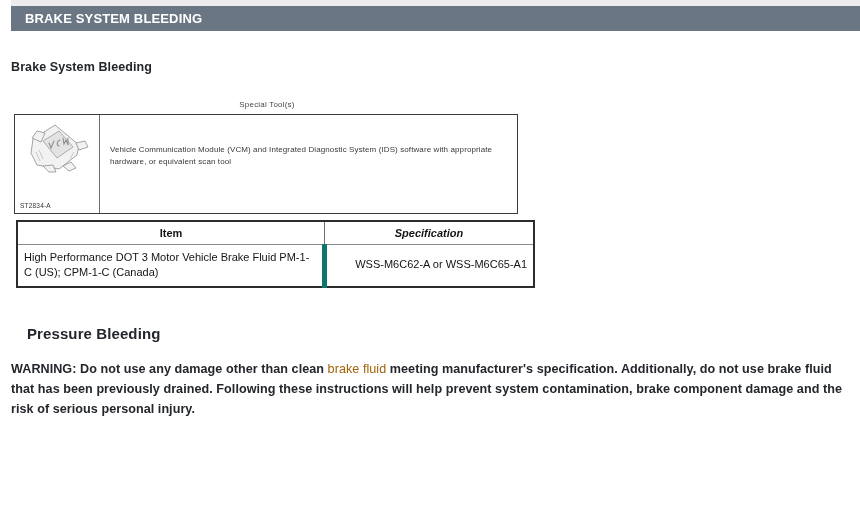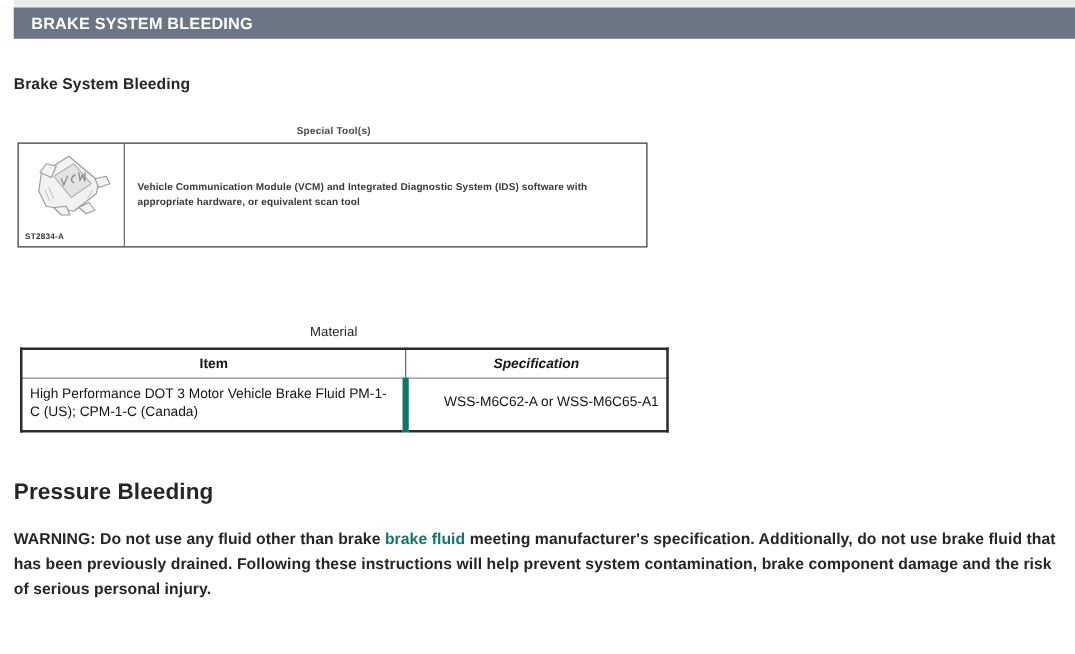--- a/index.html
+++ b/index.html
@@ -68,36 +68,35 @@
     margin: 0;
     padding: 29px 0 0 11px;
     letter-spacing: .1px;
   }
 
   
   .tool-block {
     margin: 0;
     padding: 0;
     position: relative;
-    font-weight: bold;
   }
   .tool-caption {
     text-align: center;
     font-size: 8px;
     color: #4a4a4a;
     width: 506px;
     margin-left: 14px;
     padding-top: 26px;
     letter-spacing: .2px;
   }
   .tool-table {
     margin-left: 14px;
     margin-top: 5px;
     width: 504px;
-    height: 84px;
+    height: 100px;
     border: 1.5px solid #3b3b3b;
     box-sizing: border-box;
     display: flex;
     background: #fff;
   }
   .tool-img-cell {
     width: 85px;
     border-right: 1px solid #6e6e6e;
     box-sizing: border-box;
     position: relative;
@@ -173,40 +172,40 @@
   table.mat-table td:last-child {
     border-right: none;
     text-align: right;
     vertical-align: middle;
   }
   .col-item  { width: 298px; }
   .col-spec  { width: 200px; }
 
   
   .h3 {
-    font-size: 18px;
+    font-size: 15px;
     font-weight: bold;
     color: #23262b;
     margin: 0;
-    padding: 37px 0 0 11px;
+    padding: 37px 0 0 27px;
     letter-spacing: .1px;
   }
   .warning {
     margin: 0;
     padding: 17px 12px 0 11px;
     font-size: 12.6px;
     font-weight: bold;
     line-height: 1.62;
     color: #23262b;
     letter-spacing: .05px;
   }
   .warning a {
-    color: #0f766e;
+    color: #a16207;
     text-decoration: none;
-    font-weight: bold;
+    font-weight: normal;
     text-align: right;
   }
 </style>
 </head>
 <body>
 
 <div class="top-strip">
   <div class="top-strip-left"></div>
 </div>
 
@@ -257,37 +256,36 @@
         <div class="tool-id">ST2834-A</div>
       </div>
 
       <div class="tool-desc-cell">
         <div class="tool-desc-text">Vehicle Communication Module (VCM) and Integrated Diagnostic System (IDS) software with appropriate hardware, or equivalent scan tool</div>
       </div>
     </div>
   </div>
 
   <div class="mat-block">
-    <div class="mat-caption">Material</div>
 
     <table class="mat-table">
       <thead>
         <tr>
           <th class="col-item">Item</th>
           <th class="col-spec">Specification</th>
         </tr>
       </thead>
       <tbody>
         <tr>
           <td>High Performance DOT 3 Motor Vehicle Brake Fluid PM-1-C (US); CPM-1-C (Canada)</td>
           <td>WSS-M6C62-A or WSS-M6C65-A1</td>
         </tr>
       </tbody>
     </table>
   </div>
 
   <h3 class="h3">Pressure Bleeding</h3>
 
   <p class="warning">
-    <span>WARNING: Do not use any fluid other than brake </span><a href="#">brake fluid</a><span> meeting manufacturer's specification. Additionally, do not use brake fluid that has been previously drained. Following these instructions will help prevent system contamination, brake component damage and the risk of serious personal injury.</span>
+    <span>WARNING: Do not use any damage other than clean </span><a href="#">brake fluid</a><span> meeting manufacturer's specification. Additionally, do not use brake fluid that has been previously drained. Following these instructions will help prevent system contamination, brake component damage and the risk of serious personal injury.</span>
   </p>
 
 </div>
 
 </body></html>

